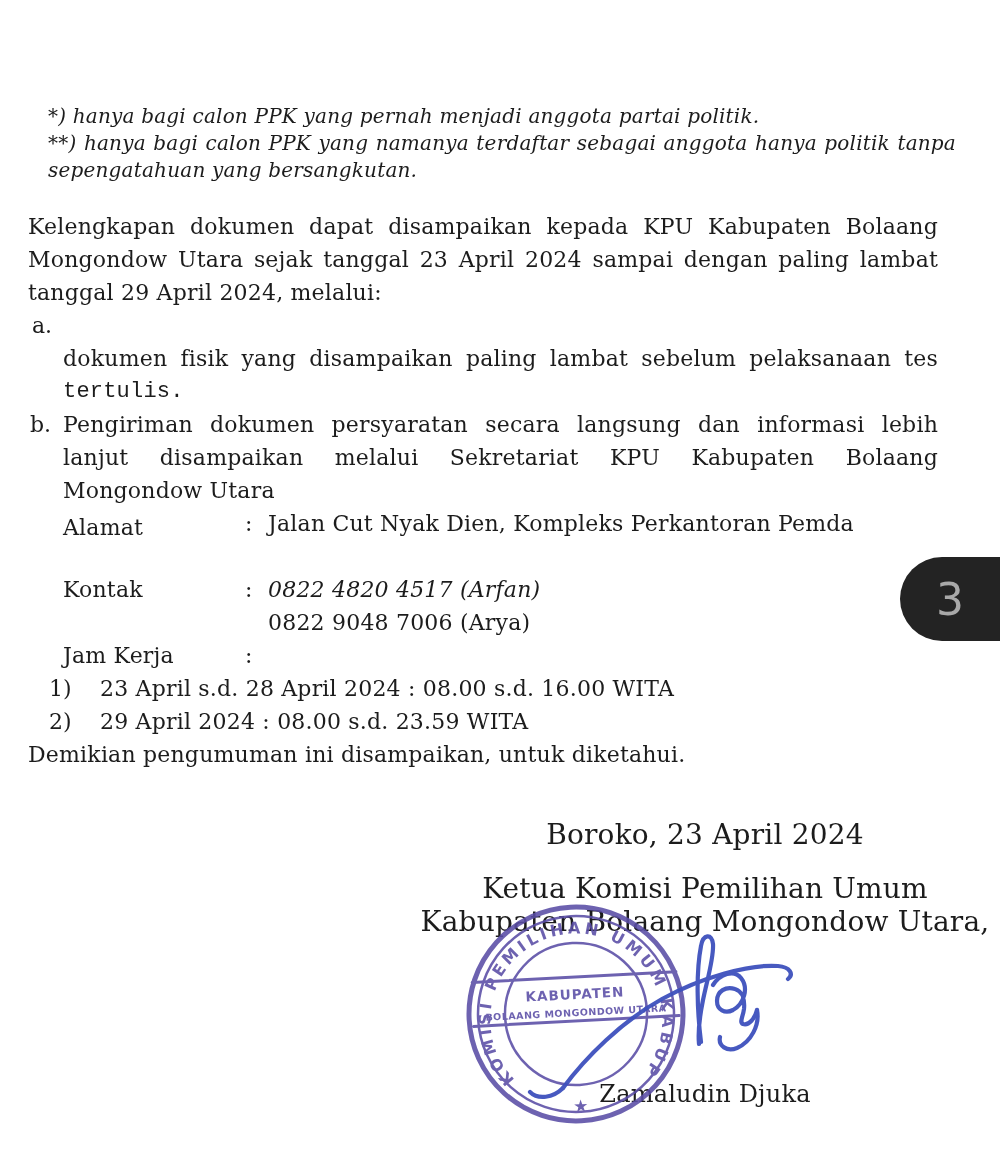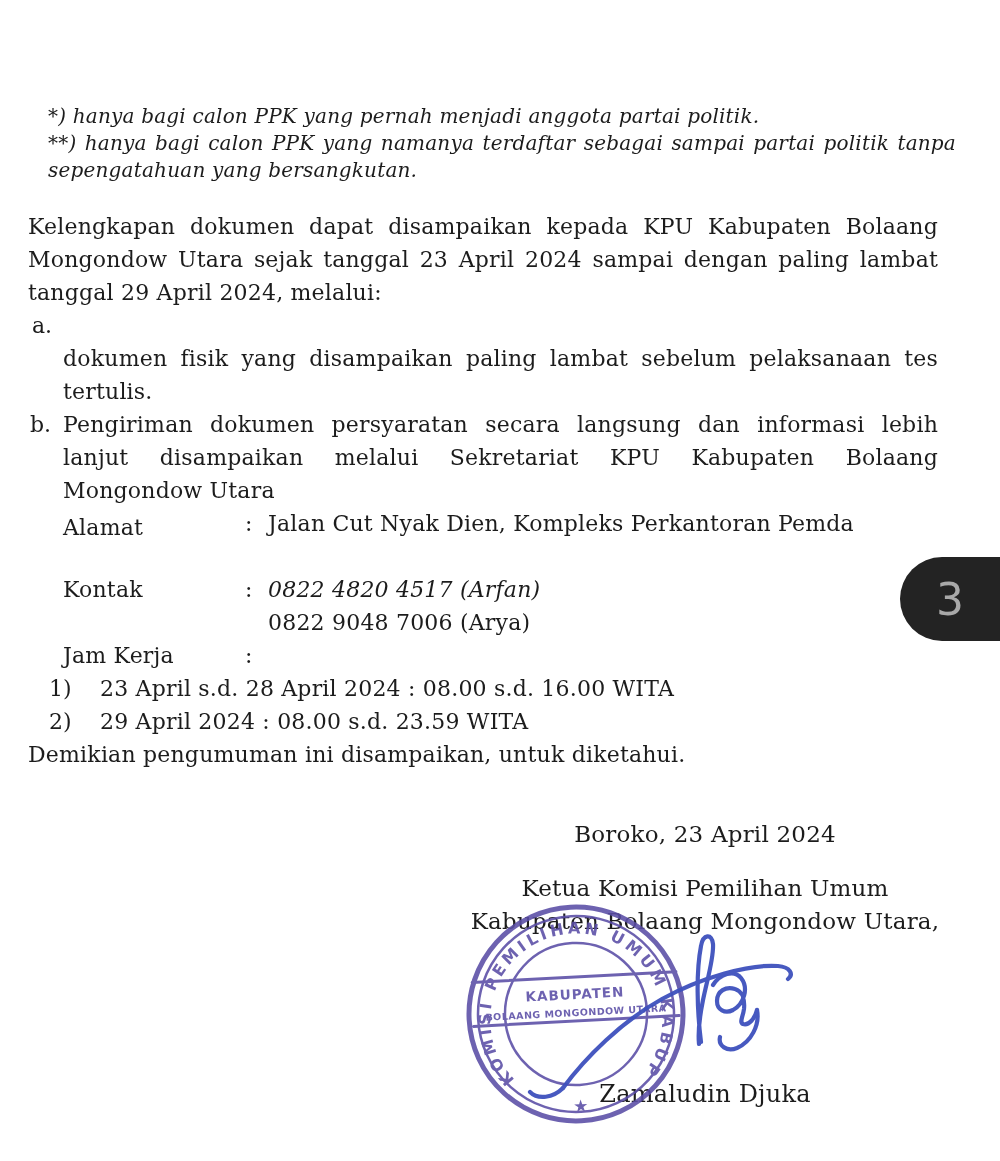--- a/index.html
+++ b/index.html
@@ -5,49 +5,49 @@
   html,body { margin:0; padding:0; background:#ffffff; }
   .page {
     position:relative; width:1000px; height:1161px;
     background:#ffffff; overflow:hidden;
     font-family:"DejaVu Serif","Liberation Serif",serif;
     color:#1c1c1c;
   }
   .ln { position:absolute; line-height:33px; height:33px; font-size:22px; letter-spacing:0.2px; white-space:nowrap; }
   .j { white-space:normal; text-align:justify; text-align-last:justify; overflow:hidden; }
   .ft { font-style:italic; font-size:20px; line-height:27px; height:27px;margin-left:18px; }
-  .cl { font-size:23px; text-align:center; width:570px; left:420px; }
+  .cl { font-size:28px; text-align:center; width:570px; left:420px; }
   .marker { position:absolute; font-size:22px; line-height:33px; }
   .page-tab {
     position:absolute; right:0; top:557px; width:100px; height:84px;
     border-radius:42px 0 0 42px; background:#232323;
     display:flex; align-items:center; justify-content:center;
     font-family:"DejaVu Sans","Liberation Sans",sans-serif;
     font-size:44px; color:#a8a8a8; cursor:pointer;
   }
   .overlay { position:absolute; left:0; top:0; pointer-events:none; }
   .stamp-text { font-family:"DejaVu Sans","Liberation Sans",sans-serif; font-weight:bold; }
   .name { font-size:24px; }
 </style>
 </head>
 <body>
 
 <div class="page">
 
   <div class="ln ft" style="left:30px; top:103px;">*) hanya bagi calon PPK yang pernah menjadi anggota partai politik.</div>
-  <div class="ln ft j" style="left:30px; top:130px; width:908px;">**) hanya bagi calon PPK yang namanya terdaftar sebagai sampai partai politik tanpa</div>
+  <div class="ln ft j" style="left:30px; top:130px; width:908px;">**) hanya bagi calon PPK yang namanya terdaftar sebagai anggota hanya politik tanpa</div>
   <div class="ln ft" style="left:30px; top:157px;">sepengatahuan yang bersangkutan.</div>
 
   <div class="ln j" style="left:28px; top:210px; width:910px;">Kelengkapan dokumen dapat disampaikan kepada KPU Kabupaten Bolaang</div>
   <div class="ln j" style="left:28px; top:243px; width:910px;">Mongondow Utara sejak tanggal 23 April 2024 sampai dengan paling lambat</div>
   <div class="ln" style="left:28px; top:276px;">tanggal 29 April 2024, melalui:</div>
 
   <div class="marker" style="left:32px; top:309px;">a.</div>
   <div class="ln j" style="left:63px; top:342px; width:875px;">dokumen fisik yang disampaikan paling lambat sebelum pelaksanaan tes</div>
-  <div class="ln" style="left:63px; top:375px;">tertulis.</div>
+  <div class="ln" style="left:63px; top:375px;font-family:Liberation Mono, monospace;">tertulis.</div>
 
   <div class="marker" style="left:30px; top:408px;">b.</div>
   <div class="ln j" style="left:63px; top:408px; width:875px;">Pengiriman dokumen persyaratan secara langsung dan informasi lebih</div>
   <div class="ln j" style="left:63px; top:441px; width:875px;">lanjut disampaikan melalui Sekretariat KPU Kabupaten Bolaang</div>
   <div class="ln" style="left:63px; top:474px;">Mongondow Utara</div>
 
   <div class="ln" style="left:63px; top:511px;">Alamat</div>
   <div class="ln" style="left:245px; top:507px;">:</div>
   <div class="ln" style="left:268px; top:507px;">Jalan Cut Nyak Dien, Kompleks Perkantoran Pemda</div>
 

